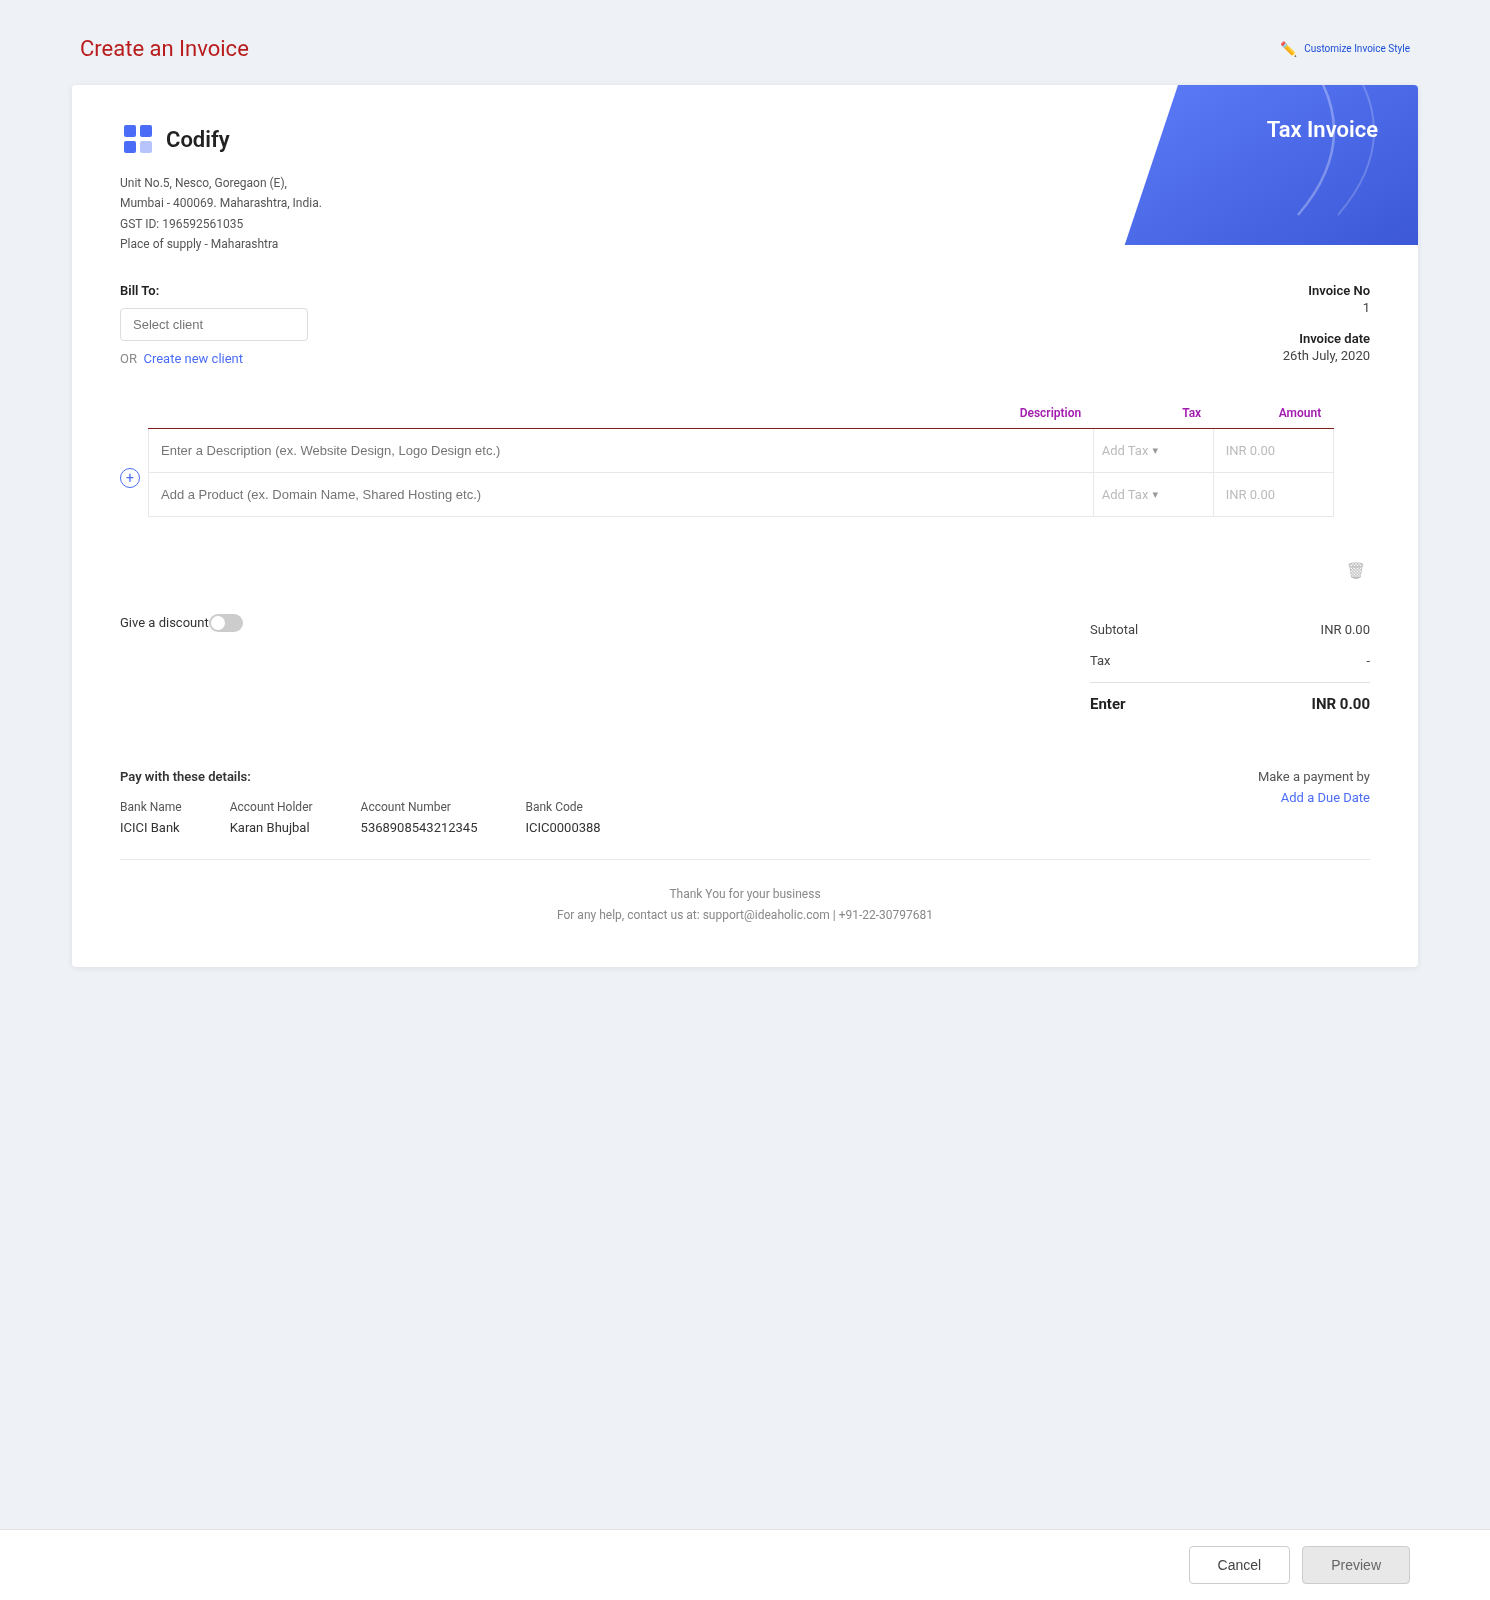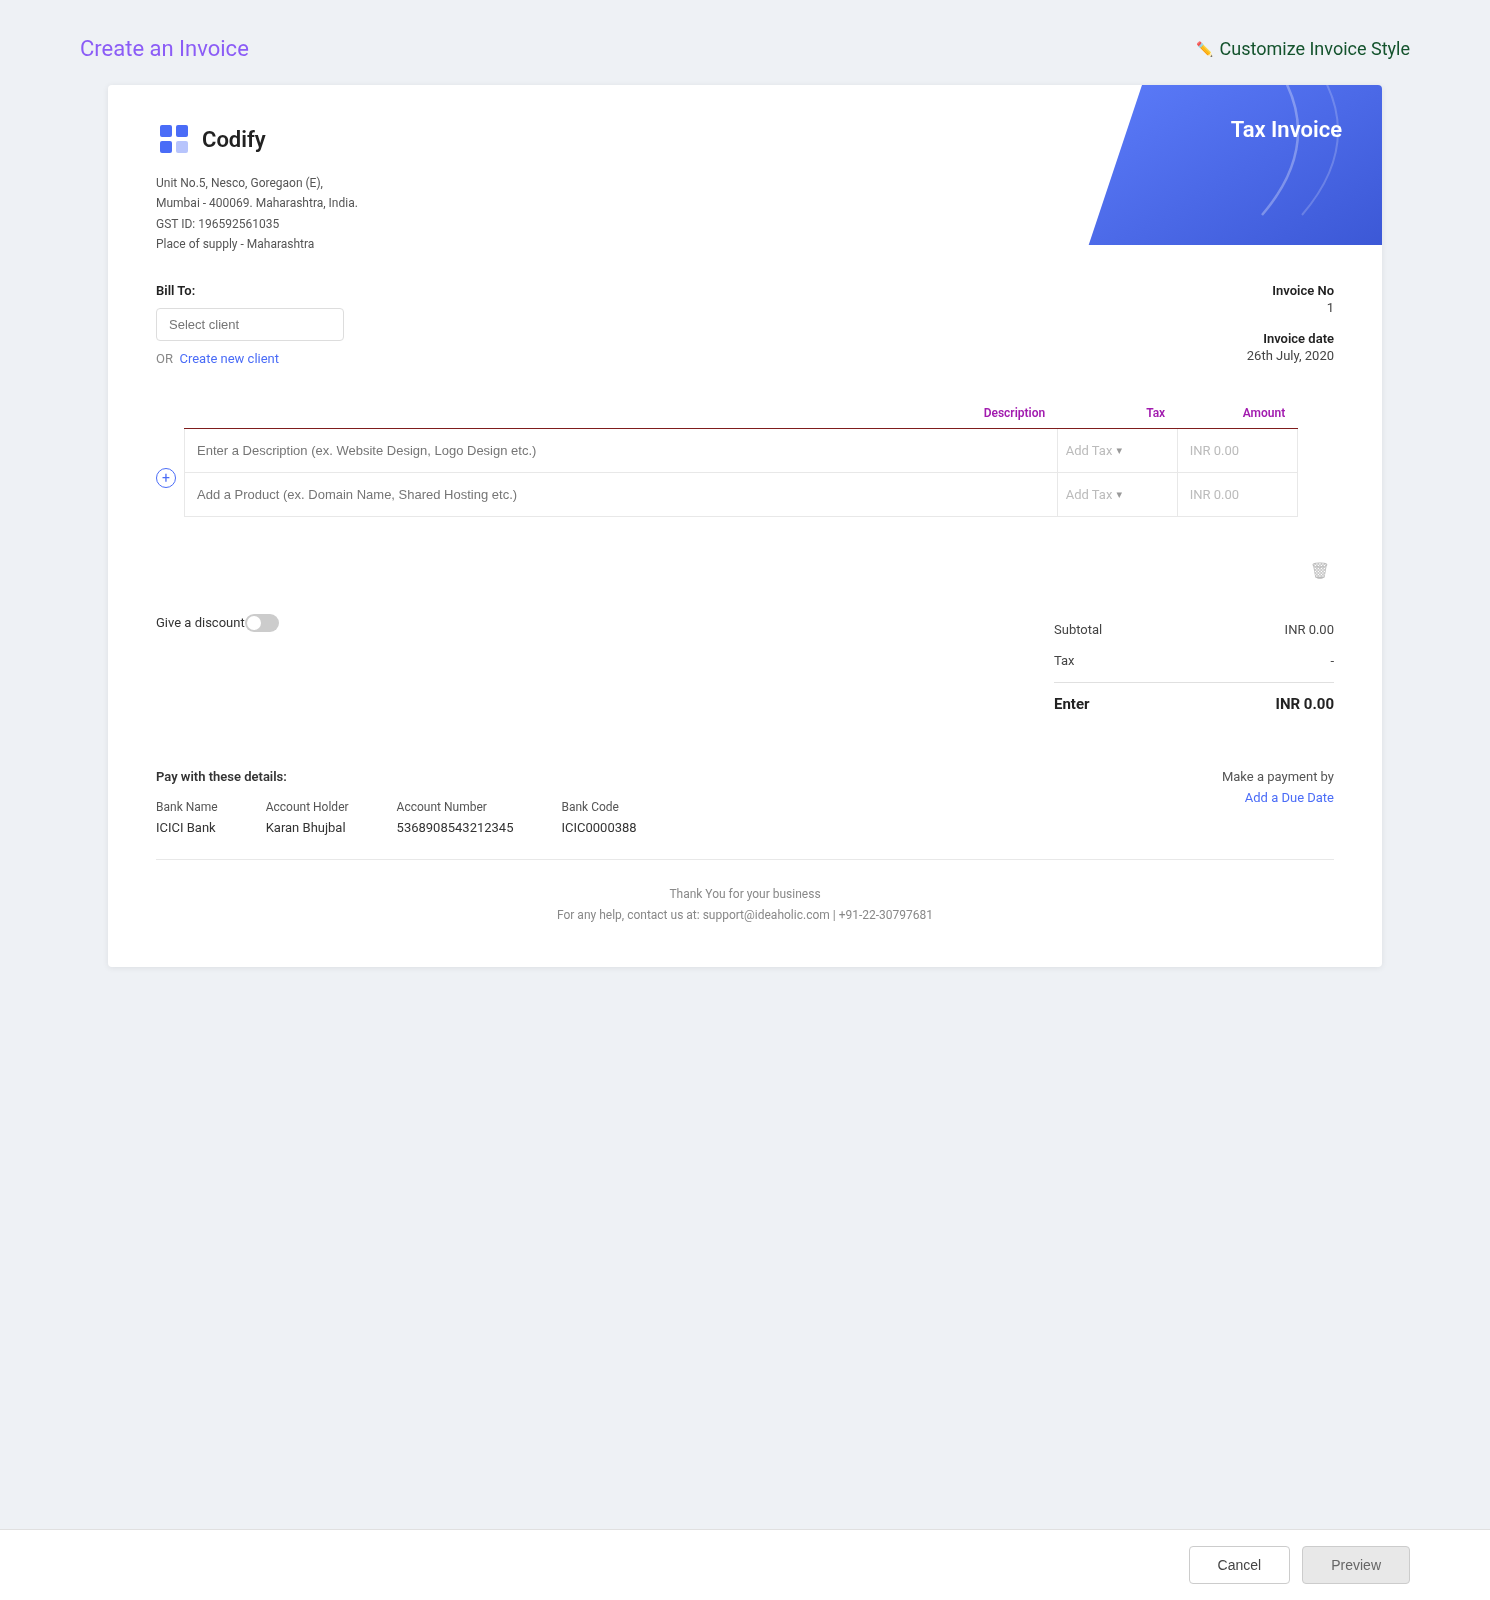--- a/index.html
+++ b/index.html
@@ -12,42 +12,42 @@
 
     .page-header {
       display: flex;
       justify-content: space-between;
       align-items: center;
       padding: 36px 80px 24px 80px;
     }
 
     .page-title {
       font-size: 22px;
-      color: #8b5cf6;
+      color: #b91c1c;
       font-weight: 400;
     }
 
     .customize-link {
-      color: #14532d;
-      font-size: 18px;
+      color: #1d4ed8;
+      font-size: 10px;
       text-decoration: none;
       display: flex;
       align-items: center;
       gap: 6px;
       cursor: pointer;
     }
 
     .customize-link::before {
       content: '✏️';
       font-size: 14px;
     }
 
     .invoice-card {
       background: #fff;
-      margin: 0 108px;
+      margin: 0 72px;
       border-radius: 4px;
       box-shadow: 0 1px 6px rgba(0,0,0,0.08);
       overflow: hidden;
       padding-bottom: 40px;
     }
 
     
     .invoice-top {
       display: flex;
       justify-content: space-between;

